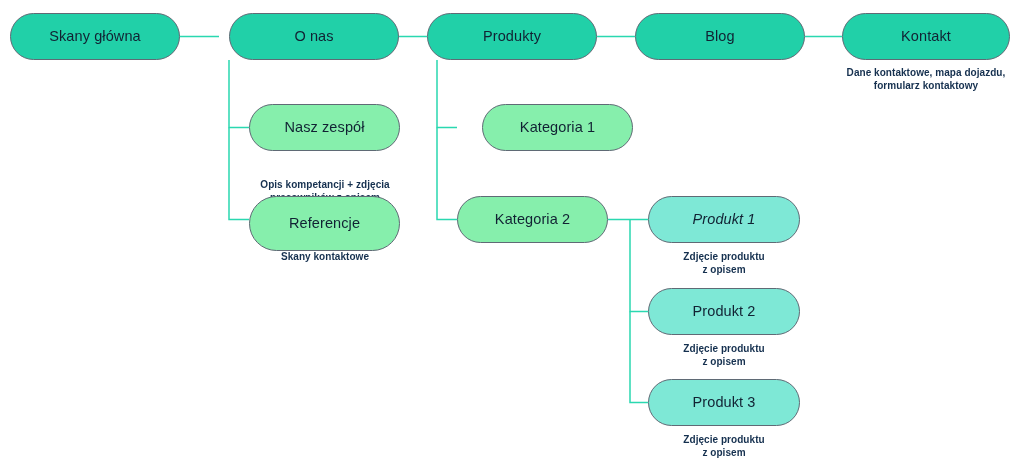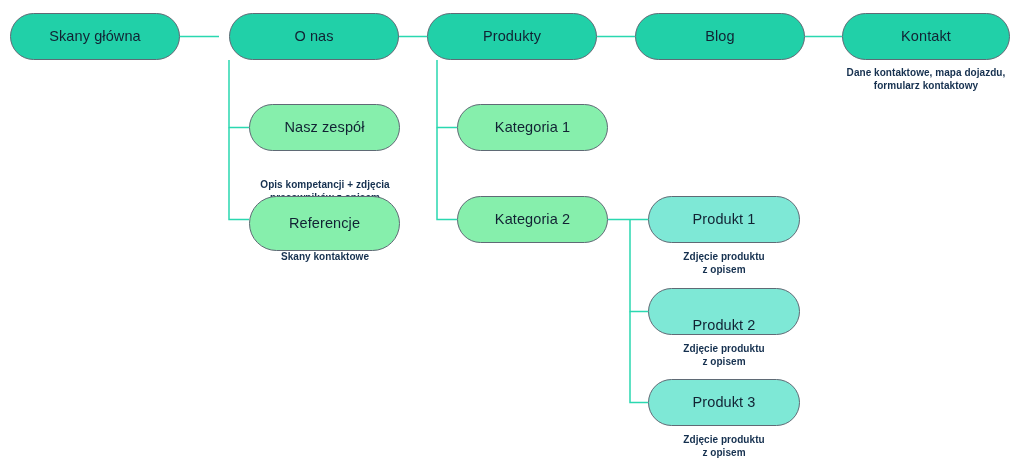--- a/index.html
+++ b/index.html
@@ -90,32 +90,32 @@
 formularz kontaktowy</div>
     <div class="node level-2" style="left: 249px; top: 104px; width: 151px; height: 47px;">
       <span>Nasz zespół</span>
     </div>
     <div class="caption" style="left: 244px; top: 158px; width: 162px; margin-top: 20px;">Opis kompetancji + zdjęcia
 pracowników z opisem</div>
     <div class="node level-2" style="left: 249px; top: 196px; width: 151px; height: 55px;">
       <span>Referencje</span>
     </div>
     <div class="caption" style="left: 244px; top: 250px; width: 162px;">Skany kontaktowe</div>
-    <div class="node level-2" style="left: 457px; top: 104px; width: 151px; height: 47px;">
+    <div class="node level-2" style="left: 482px; top: 104px; width: 151px; height: 47px;">
       <span>Kategoria 1</span>
     </div>
     <div class="node level-2" style="left: 457px; top: 196px; width: 151px; height: 47px;">
       <span>Kategoria 2</span>
     </div>
-    <div class="node level-3" style="left: 648px; top: 196px; width: 152px; height: 47px;">
+    <div class="node level-3" style="left: 648px; top: 196px; width: 152px; height: 47px; font-style: italic;">
       <span>Produkt 1</span>
     </div>
     <div class="caption" style="left: 643px; top: 250px; width: 162px;">Zdjęcie produktu
 z opisem</div>
-    <div class="node level-3" style="left: 648px; top: 288px; width: 152px; height: 47px; align-items: flex-end;">
+    <div class="node level-3" style="left: 648px; top: 288px; width: 152px; height: 47px;">
       <span>Produkt 2</span>
     </div>
     <div class="caption" style="left: 643px; top: 342px; width: 162px;">Zdjęcie produktu
 z opisem</div>
     <div class="node level-3" style="left: 648px; top: 379px; width: 152px; height: 47px;">
       <span>Produkt 3</span>
     </div>
     <div class="caption" style="left: 643px; top: 433px; width: 162px;">Zdjęcie produktu
 z opisem</div>
   </div>

